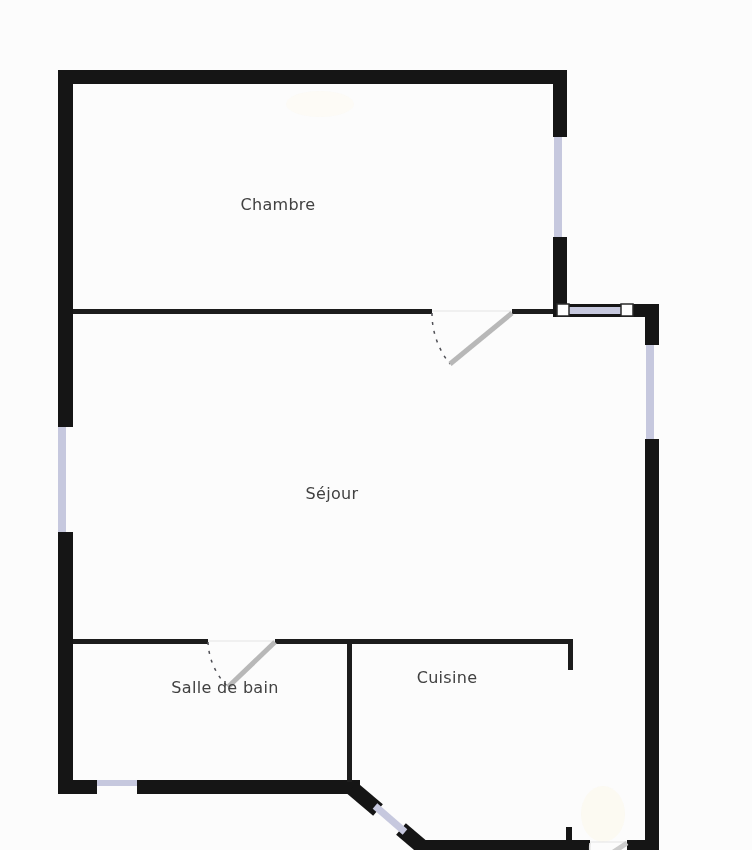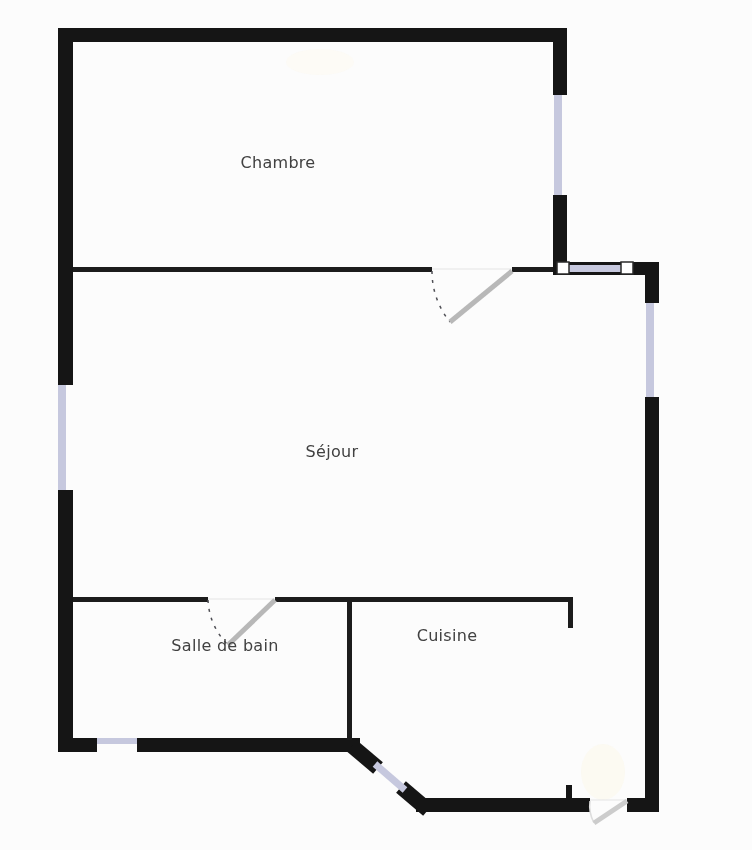--- a/index.html
+++ b/index.html
@@ -8,20 +8,21 @@
     width: 752px;
     height: 850px;
     background: #fcfcfc;
     overflow: hidden;
     font-family: "DejaVu Sans", "Liberation Sans", sans-serif;
   }
   .plan-wrap {
     position: relative;
     width: 752px;
     height: 630px;
+    margin-top: 42px;
   }
   svg { display: block; }
   .wall { fill: #151515; }
   .thinwall { fill: #1c1c1c; }
   .window { fill: #c6c8de; }
   .window-stroke { stroke: #c6c8de; }
   .wall-stroke { stroke: #151515; }
   .cap { fill: #ffffff; stroke: #2a2a2a; stroke-width: 1.5; }
   .door-leaf { stroke: #b8b8b8; stroke-width: 5; fill: none; }
   .door-leaf-light { stroke: #cccccc; stroke-width: 5; fill: none; }

